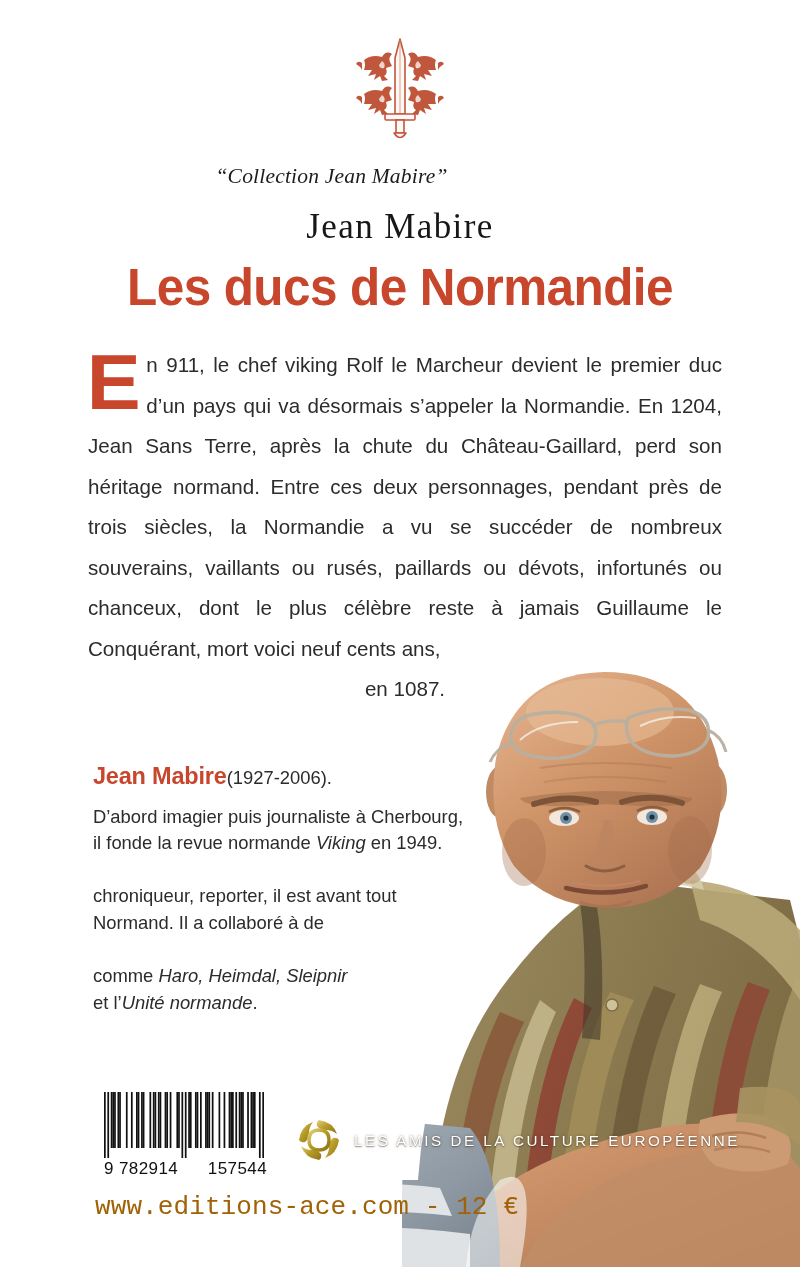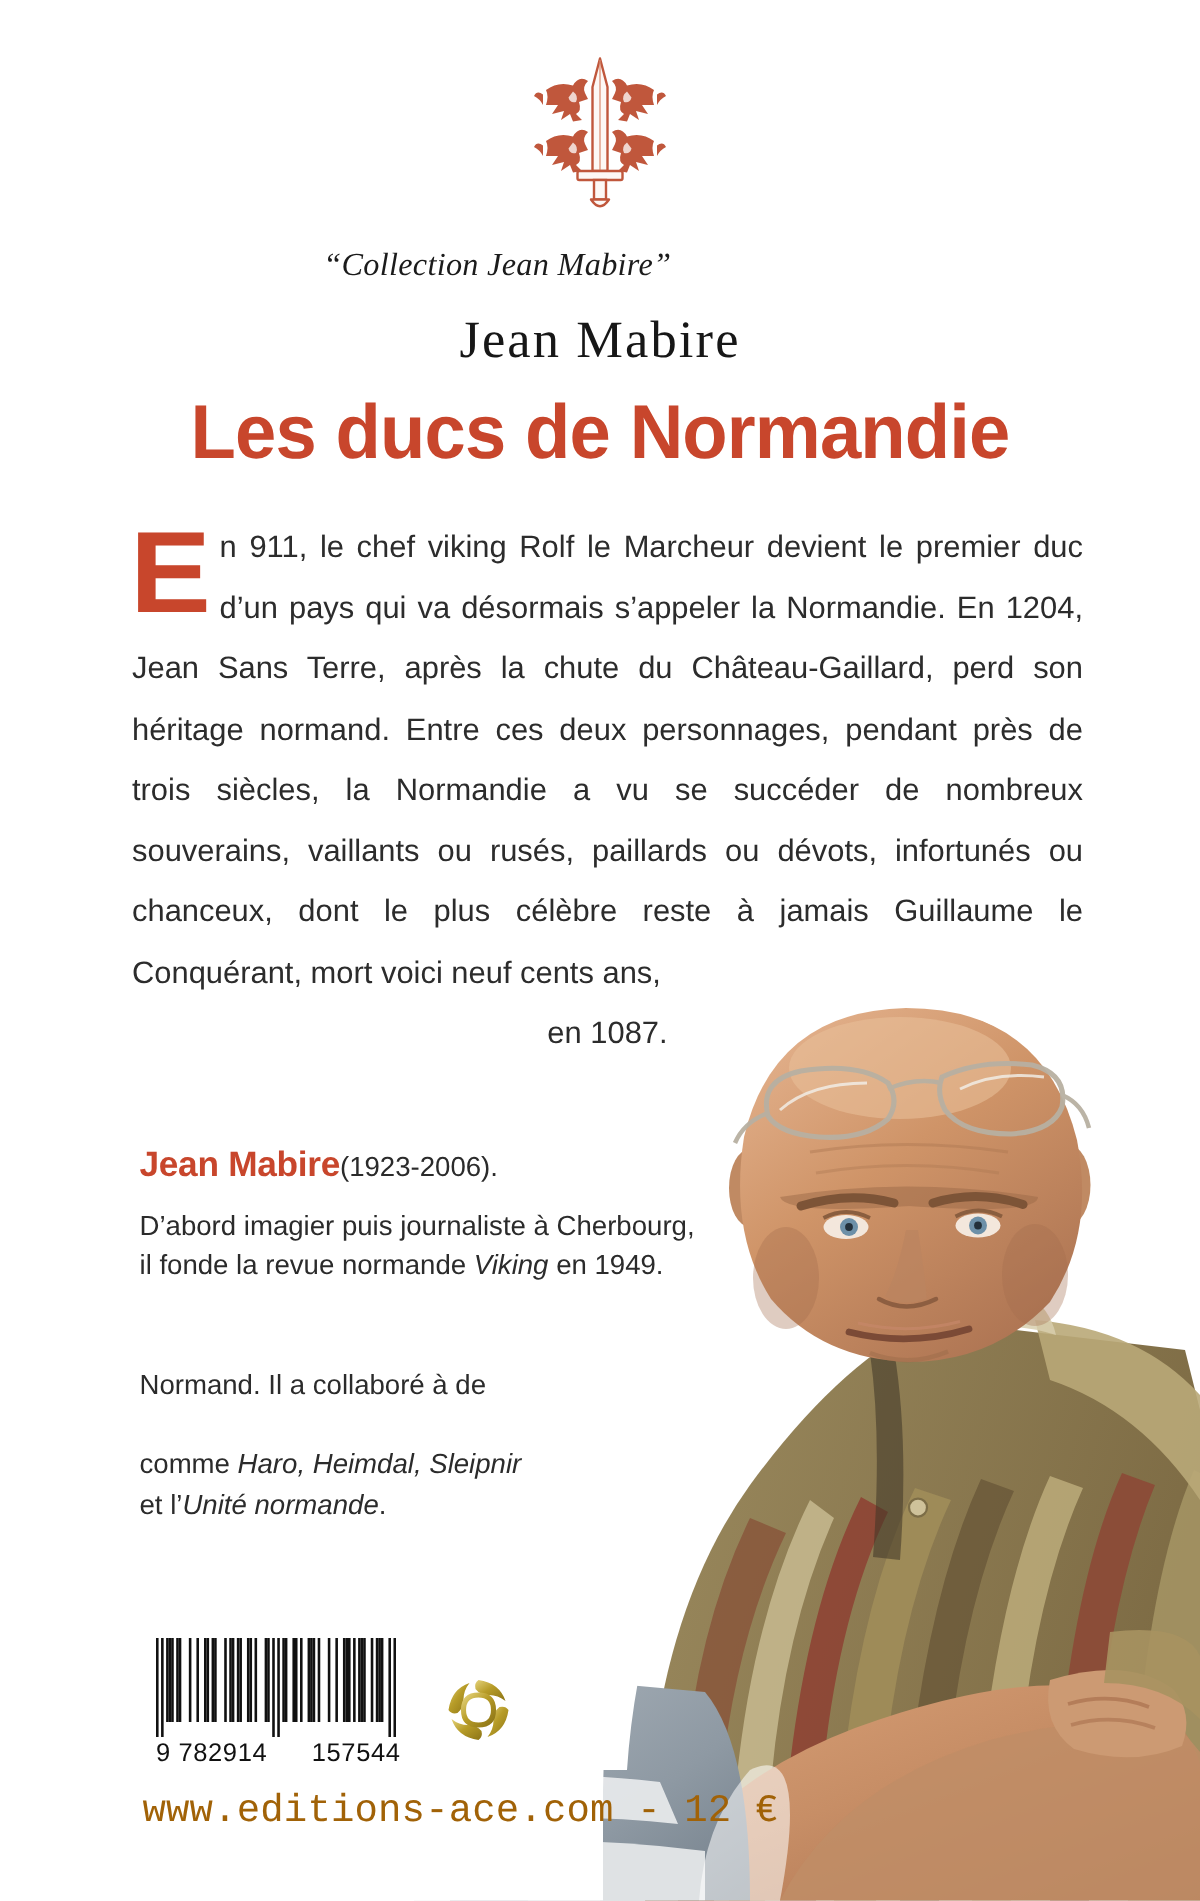--- a/index.html
+++ b/index.html
@@ -372,26 +372,26 @@
   <span>En 1204, Jean Sans Terre, après la chute du Château-Gaillard,</span>
   <span>perd son héritage normand. Entre ces deux personnages,</span>
   <span>pendant près de trois siècles, la Normandie a vu se succéder</span>
   <span>de nombreux souverains, vaillants ou rusés, paillards ou</span>
   <span>dévots, infortunés ou chanceux, dont le plus célèbre reste à</span>
   <span>jamais Guillaume le Conquérant, mort voici neuf cents ans,</span>
   <div class="lastline">en 1087.</div>
 </div>
 
 <div id="bio">
-  <span class="bio-name">Jean Mabire</span><span class="bio-dates">(1923-2006).</span>
+  <span class="bio-name">Jean Mabire</span><span class="bio-dates">(1927-2006).</span>
   <span class="bio-body">
     <span>D’abord imagier puis journaliste à Cherbourg,</span><br>
     <span>il fonde la revue normande </span><i>Viking</i><span> en 1949.</span><br>
     <br>
-    <br>
+    <span>chroniqueur, reporter, il est avant tout</span><br>
     <span>Normand. Il a collaboré à de</span><br>
     <br>
     <span>comme </span><i>Haro, Heimdal, Sleipnir</i><br>
     <span>et l’</span><i>Unité normande</i><span>.</span>
   </span>
 </div>
 
 <div id="barcode-block">
   <svg id="barcode-bars" viewBox="0 0 160 66" preserveAspectRatio="none">
     <rect x="0" y="0" width="160" height="66" fill="#ffffff"></rect>
@@ -464,15 +464,16 @@
       </linearGradient>
     </defs>
     <g fill="url(#goldG)">
       <path d="M23 3 Q37 5 41 17 Q36 13 30 13 Q24 13 21 9 Q20 5 23 3 Z"></path>
       <path d="M43 23 Q41 37 29 41 Q33 36 33 30 Q33 24 37 21 Q41 20 43 23 Z"></path>
       <path d="M23 43 Q9 41 5 29 Q10 33 16 33 Q22 33 25 37 Q26 41 23 43 Z"></path>
       <path d="M3 23 Q5 9 17 5 Q13 10 13 16 Q13 22 9 25 Q5 26 3 23 Z"></path>
       <path d="M23 13 q10 0 10 10 t-10 10 t-10 -10 t10 -10 z" fill="none" stroke="url(#goldG)" stroke-width="3.4"></path>
     </g>
   </svg>
+  <div id="publisher-name">LES AMIS DE LA CULTURE EUROPÉENNE</div>
 </div>
 
 <div id="footer-line">www.editions-ace.com - 12 €</div>
 
 </body></html>

